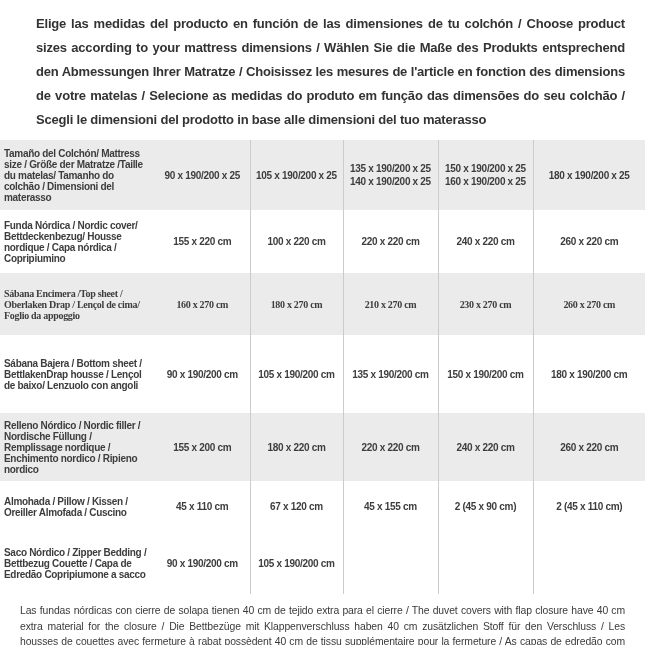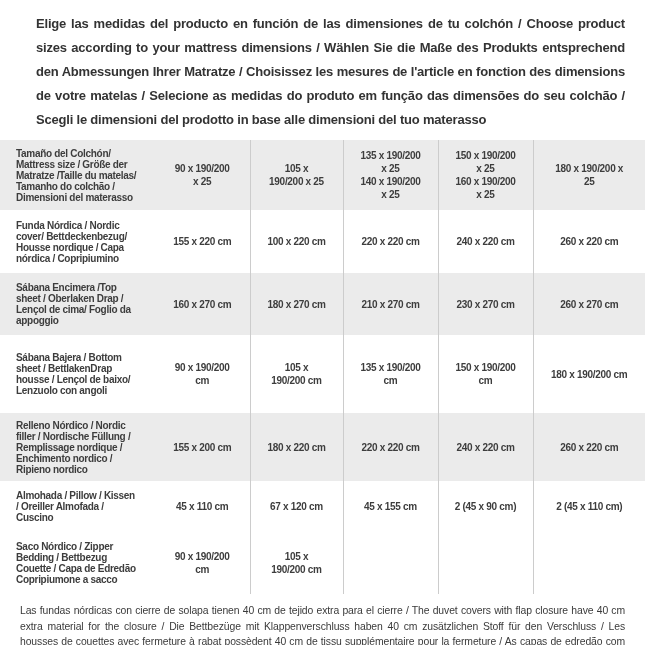--- a/index.html
+++ b/index.html
@@ -12,39 +12,39 @@
   .page{width:645px;height:645px;position:relative;}
   .intro{
     margin:12px 20px 8px 36px;
     font-size:13px;font-weight:700;line-height:24px;
     letter-spacing:-0.2px;text-align:justify;color:#333333;
   }
   table.size-table{
     width:645px;table-layout:fixed;border-collapse:collapse;margin:0;
   }
   table.size-table td,table.size-table th{
-    vertical-align:middle;padding:4px 16px;
+    vertical-align:middle;padding:4px 4px;
     font-size:10px;font-weight:700;letter-spacing:-0.3px;color:#3d3d3d;
   }
   th.row-label{
     text-align:left;padding-left:20px;padding-right:6px;
     line-height:11px;font-size:10px;
   }
   td.size-cell{
     text-align:center;white-space:pre-line;line-height:13px;
   }
   tbody tr.stripe{background:var(--stripe,#ebebeb);}
   
   table.size-table td:nth-child(3),
   table.size-table td:nth-child(4),
   table.size-table td:nth-child(5),
   table.size-table td:nth-child(6){border-left:1px solid var(--grid,#cccccc);}
   tbody tr:nth-child(1){height:70px;}
   tbody tr:nth-child(2){height:63px;margin-left:39px;}
-  tbody tr:nth-child(3){height:62px;}
+  tbody tr:nth-child(3){height:62px;font-family:Liberation Serif, serif;}
   tbody tr:nth-child(4){height:78px;}
   tbody tr:nth-child(5){height:68px;margin-left:38px;}
   tbody tr:nth-child(6){height:51px;}
   tbody tr:nth-child(7){height:62px;}
   tbody tr:nth-child(8){height:58px;text-decoration:underline;}
   .footnote{
     margin:9px 20px 0 20px;
     font-size:10.4px;font-weight:400;line-height:15.5px;
     letter-spacing:-0.1px;text-align:justify;color:#3a3a3a;
   }

